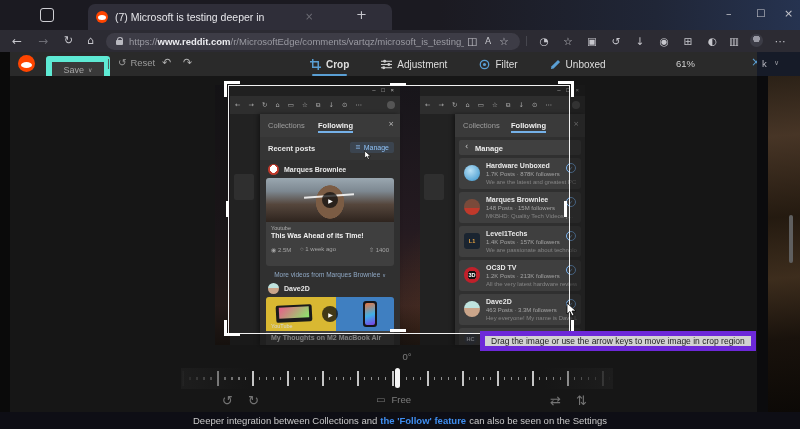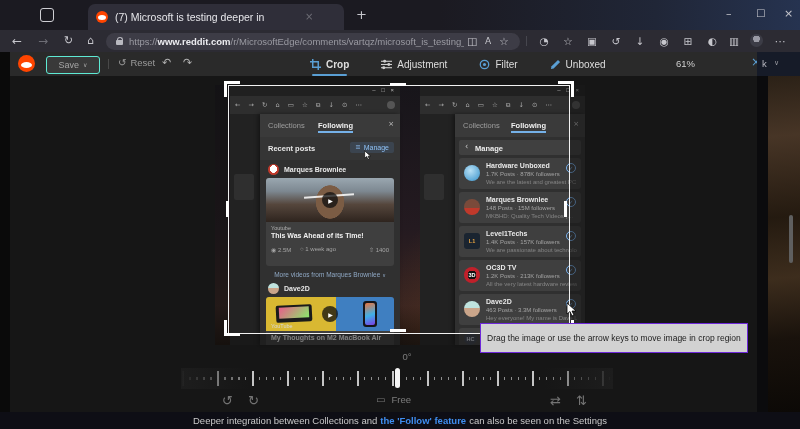--- a/index.html
+++ b/index.html
@@ -4,39 +4,39 @@
 <style>
   html,body{margin:0;padding:0;background:#000;}
   #screen{position:relative;width:800px;height:429px;overflow:hidden;background:#0b0b0d;
           font-family:"Liberation Sans",sans-serif;-webkit-font-smoothing:antialiased;}
   .abs{position:absolute;}
   .ico{font-family:"DejaVu Sans",sans-serif;color:#c6c6cc;line-height:1;}
   .dim{color:#6d6d75;}
   
   #titlebar{left:0;top:0;width:800px;height:30px;
     background:linear-gradient(90deg,#1b1a21 0%,#1b1a21 55%,#202637 82%,#263350 100%);}
-  #tab{left:88px;top:4px;width:256px;height:26px;background:#2f2e39;border-radius:7px 7px 0 0;
+  #tab{left:88px;top:4px;width:304px;height:26px;background:#2f2e39;border-radius:7px 7px 0 0;
        display:flex;align-items:center;padding:0 8px;box-sizing:border-box;}
   .favicon{width:12px;height:12px;border-radius:50%;background:#ff4500;position:relative;flex:0 0 auto;}
   .favicon::after{content:"";position:absolute;left:2px;top:4px;width:8px;height:5px;background:#fff;border-radius:50%;}
   #tabtitle{font-size:10.5px;color:#e6e6ea;margin-left:7px;white-space:nowrap;overflow:hidden;width:190px;}
   #addressbar{left:0;top:30px;width:800px;height:22px;background:#2c2b33;}
   #urlpill{left:106px;top:2.5px;width:414px;height:17px;background:#3d3c46;border-radius:9px;
            display:flex;align-items:center;padding:0 8px;box-sizing:border-box;}
   .lock{width:7px;height:5px;background:#b9b9c0;border-radius:1px;position:relative;margin:2px 6px 0 2px;flex:0 0 auto;}
   .lock::before{content:"";position:absolute;top:-3px;left:1px;width:4px;height:3px;border:1px solid #b9b9c0;border-bottom:none;border-radius:3px 3px 0 0;}
   #urltext{font-size:9.5px;color:#9a9aa2;white-space:nowrap;overflow:hidden;flex:1;}
   #urltext b{color:#ececf0;font-weight:bold;}
   .tbi{font-size:10.5px;text-align:center;width:16px;}
   .avatarc{width:13px;height:13px;border-radius:50%;background:radial-gradient(circle at 50% 38%,#9a9aa4 0 32%,#3c3c46 33%);}
   
   #etoolbar{left:10px;top:52px;width:747px;height:24px;background:#2a2a2a;border-bottom:1px solid #1a1a1a;}
   .reddit{width:17px;height:17px;border-radius:50%;background:#ff4500;position:relative;}
   .reddit::after{content:"";position:absolute;left:3px;top:7px;width:11px;height:6px;background:#fff;border-radius:50%;}
-  #savebtn{left:36px;top:4px;width:52px;height:16px;border:1px solid #5eead4;border-radius:3px;background:#393939;
+  #savebtn{left:36px;top:4px;width:52px;height:16px;border:6px solid #5eead4;border-radius:3px;background:#393939;
            color:#a6a6a6;font-size:9px;display:flex;align-items:center;justify-content:center;gap:4px;}
   .etab{display:flex;align-items:center;gap:5px;font-size:10px;color:#dedede;height:24px;position:relative;}
   .etab.active::after{content:"";position:absolute;left:2px;right:2px;bottom:0;height:2px;background:#5a9fd4;border-radius:1px;}
   .mag{display:inline-block;width:8px;height:8px;border:1.5px solid currentColor;border-radius:50%;position:relative;}
   .mag::after{content:"";position:absolute;width:4px;height:1.5px;background:currentColor;bottom:-2px;right:-3.5px;transform:rotate(45deg);}
   .mag i{position:absolute;left:0;top:-1.5px;width:8px;text-align:center;font-style:normal;font-size:7px;font-weight:bold;}
   
   #canvas{left:10px;top:76px;width:747px;height:336px;background:#1d1d1d;overflow:hidden;}
   #photo{left:205px;top:9px;width:370px;height:260px;
     background:linear-gradient(180deg,#17151a 0%,#241a20 55%,#382420 85%,#1c120c 100%);}
@@ -67,22 +67,22 @@
   #croprect{left:218px;top:9px;width:340px;height:247px;border:1.5px solid #f2f2f2;z-index:3;
             box-shadow:0 0 0 2000px rgba(15,15,15,.5);}
   .ch{position:absolute;width:13px;height:13px;border:0 solid #fff;z-index:4;}
   .chm{position:absolute;background:#fff;z-index:4;}
   
   #ticks{left:172px;top:293px;width:430px;height:19px;z-index:5;}
   .tmin{position:absolute;left:0;right:0;top:8px;height:3px;background:repeating-linear-gradient(90deg,#8e8e8e 0 1.5px,transparent 1.5px 7px);}
   .tmaj{position:absolute;left:0;right:0;top:2px;height:15px;background:repeating-linear-gradient(90deg,#c6c6c6 0 2px,transparent 2px 35px);}
   .tfade{position:absolute;inset:-1px;background:linear-gradient(90deg,#1d1d1d 0%,rgba(29,29,29,0) 16%,rgba(29,29,29,0) 84%,#1d1d1d 100%);}
   .thandle{position:absolute;left:50%;margin-left:-2.5px;top:-1px;width:5px;height:20px;background:#f5f5f5;border-radius:2.5px;}
-  #tooltip{left:470px;top:247px;z-index:6;background:#d2d2d2;border:1px solid #6d28d9;color:#1c1c1c;
-           font-size:8.5px;padding:9px 6px;white-space:nowrap;}
+  #tooltip{left:470px;top:255px;z-index:6;background:#d2d2d2;border:5px solid #6d28d9;color:#1c1c1c;
+           font-size:8.5px;padding:0 6px;white-space:nowrap;}
   
   #peektop{left:757px;top:52px;width:43px;height:24px;background:#161b28;color:#b8b8c0;font-size:9.5px;}
   #peekimg{left:768px;top:76px;width:32px;height:336px;
     background:linear-gradient(175deg,#2b2117 0%,#473526 18%,#241a10 42%,#3d2d1d 60%,#19120c 78%,#0c0906 100%);}
   #footer{left:0;top:412px;width:800px;height:17px;background:#0e0e15;color:#c9c9c9;font-size:9.5px;
           display:flex;align-items:center;justify-content:center;}
   #footer a{color:#3f8ef0;font-weight:bold;margin:0 3px;}
 </style>
 </head>
 <body>

